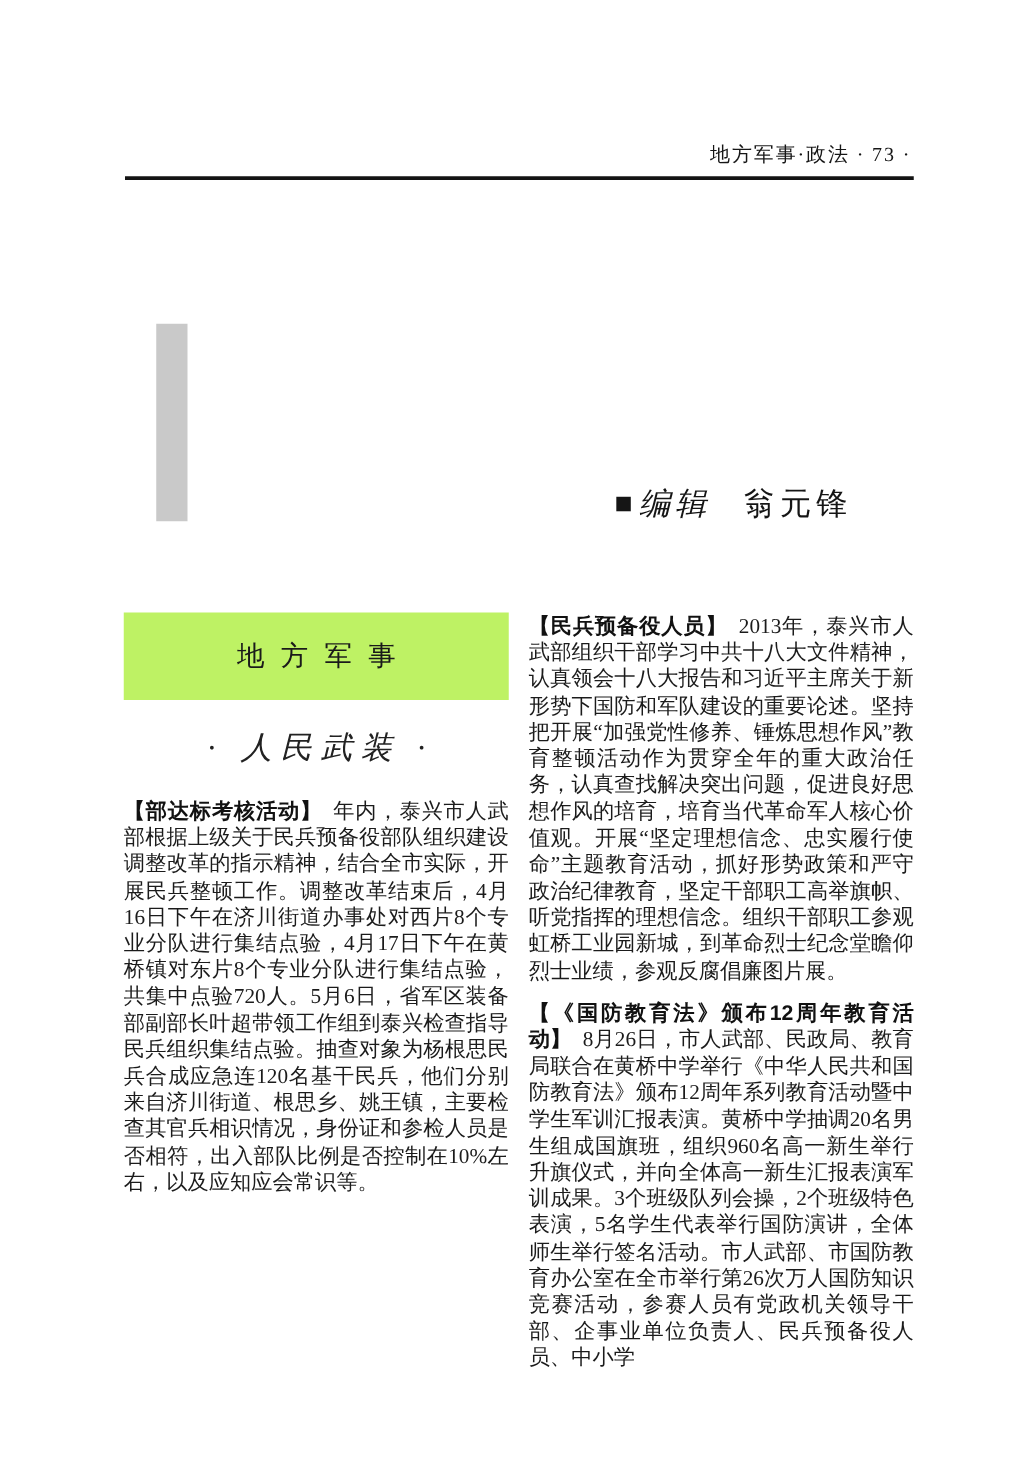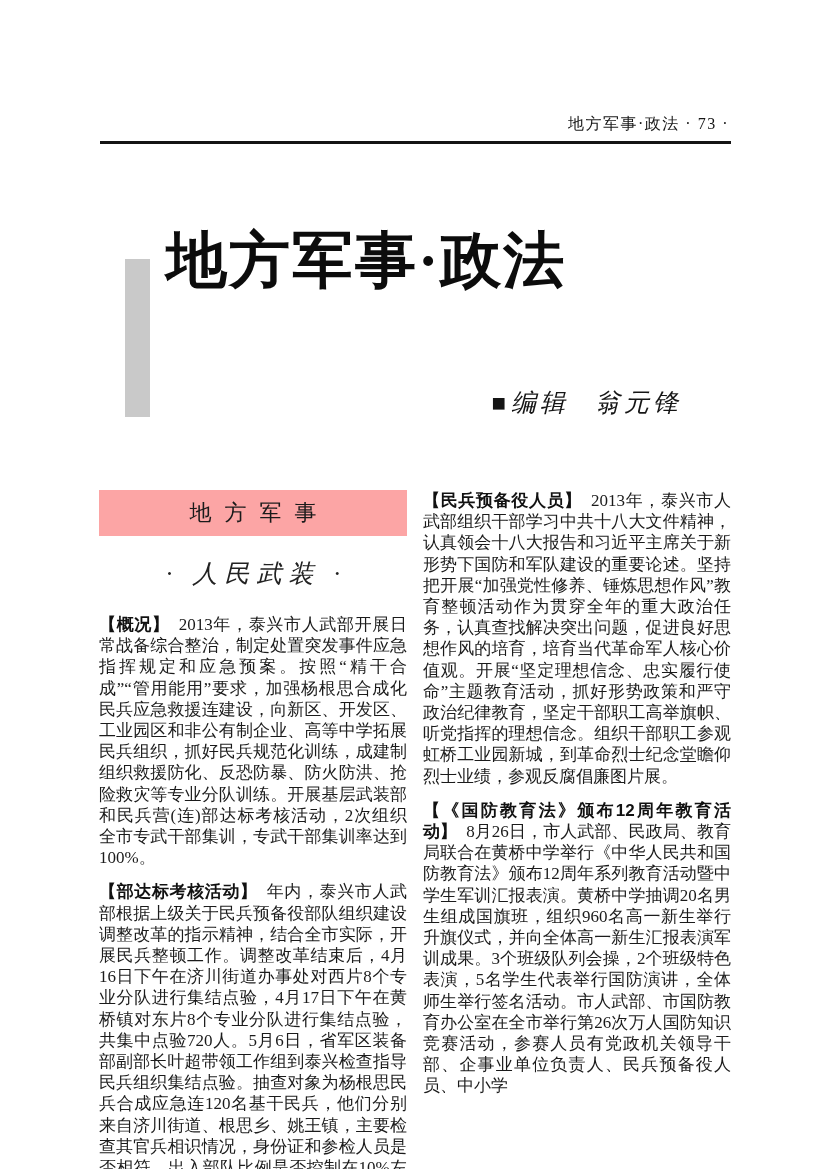--- a/index.html
+++ b/index.html
@@ -69,39 +69,38 @@
     font-size: 24px;
     margin-right: 5px;
     line-height: 1;
   }
   .editor-label {
     font-style: italic;
     letter-spacing: 4px;
     margin-right: 26px;
   }
   .editor-name {
-    font-style: italic;
     letter-spacing: 4px;
   }
 
   
   .columns {
     position: absolute;
     left: 99px;
     top: 490px;
     width: 632px;
     display: flex;
     gap: 16px;
     align-items: flex-start;
   }
   .col { width: 308px; }
 
   .section-box {
-    height: 46px;
-    background: #fca5a5;
+    height: 70px;
+    background: #bef264;
     display: flex;
     align-items: center;
     justify-content: center;
     font-family: "Liberation Sans", "DejaVu Sans", sans-serif;
     font-size: 22px;
     font-weight: 500;
     color: #1a1a1a;
     letter-spacing: 13px;
     padding-left: 13px;
     margin-bottom: 21px;
@@ -132,37 +131,33 @@
 </style>
 </head>
 <body>
 
 <div class="page">
 
   <div class="running-header">地方军事·政法 · 73 ·</div>
   <div class="header-rule"></div>
 
   <div class="gray-bar"></div>
-  <h1 class="main-title">地方军事·政法</h1>
 
   <div class="editor-row">
     <span class="editor-marker">■</span>
     <span class="editor-label">编辑</span>
     <span class="editor-name">翁元锋</span>
   </div>
 
   <div class="columns">
 
     <div class="col">
       <div class="section-box">地方军事</div>
       <div class="subsection">· 人民武装 ·</div>
 
-      <p class="entry">
-        <span class="entry-label">【概况】</span><span>2013年，泰兴市人武部开展日常战备综合整治，制定处置突发事件应急指挥规定和应急预案。按照“精干合成”“管用能用”要求，加强杨根思合成化民兵应急救援连建设，向新区、开发区、工业园区和非公有制企业、高等中学拓展民兵组织，抓好民兵规范化训练，成建制组织救援防化、反恐防暴、防火防洪、抢险救灾等专业分队训练。开展基层武装部和民兵营(连)部达标考核活动，2次组织全市专武干部集训，专武干部集训率达到100%。</span>
-      </p>
 
       <p class="entry">
         <span class="entry-label">【部达标考核活动】</span><span>年内，泰兴市人武部根据上级关于民兵预备役部队组织建设调整改革的指示精神，结合全市实际，开展民兵整顿工作。调整改革结束后，4月16日下午在济川街道办事处对西片8个专业分队进行集结点验，4月17日下午在黄桥镇对东片8个专业分队进行集结点验，共集中点验720人。5月6日，省军区装备部副部长叶超带领工作组到泰兴检查指导民兵组织集结点验。抽查对象为杨根思民兵合成应急连120名基干民兵，他们分别来自济川街道、根思乡、姚王镇，主要检查其官兵相识情况，身份证和参检人员是否相符，出入部队比例是否控制在10%左右，以及应知应会常识等。</span>
       </p>
     </div>
 
     <div class="col">
 
       <p class="entry">
         <span class="entry-label">【民兵预备役人员】</span><span>2013年，泰兴市人武部组织干部学习中共十八大文件精神，认真领会十八大报告和习近平主席关于新形势下国防和军队建设的重要论述。坚持把开展“加强党性修养、锤炼思想作风”教育整顿活动作为贯穿全年的重大政治任务，认真查找解决突出问题，促进良好思想作风的培育，培育当代革命军人核心价值观。开展“坚定理想信念、忠实履行使命”主题教育活动，抓好形势政策和严守政治纪律教育，坚定干部职工高举旗帜、听党指挥的理想信念。组织干部职工参观虹桥工业园新城，到革命烈士纪念堂瞻仰烈士业绩，参观反腐倡廉图片展。</span>

